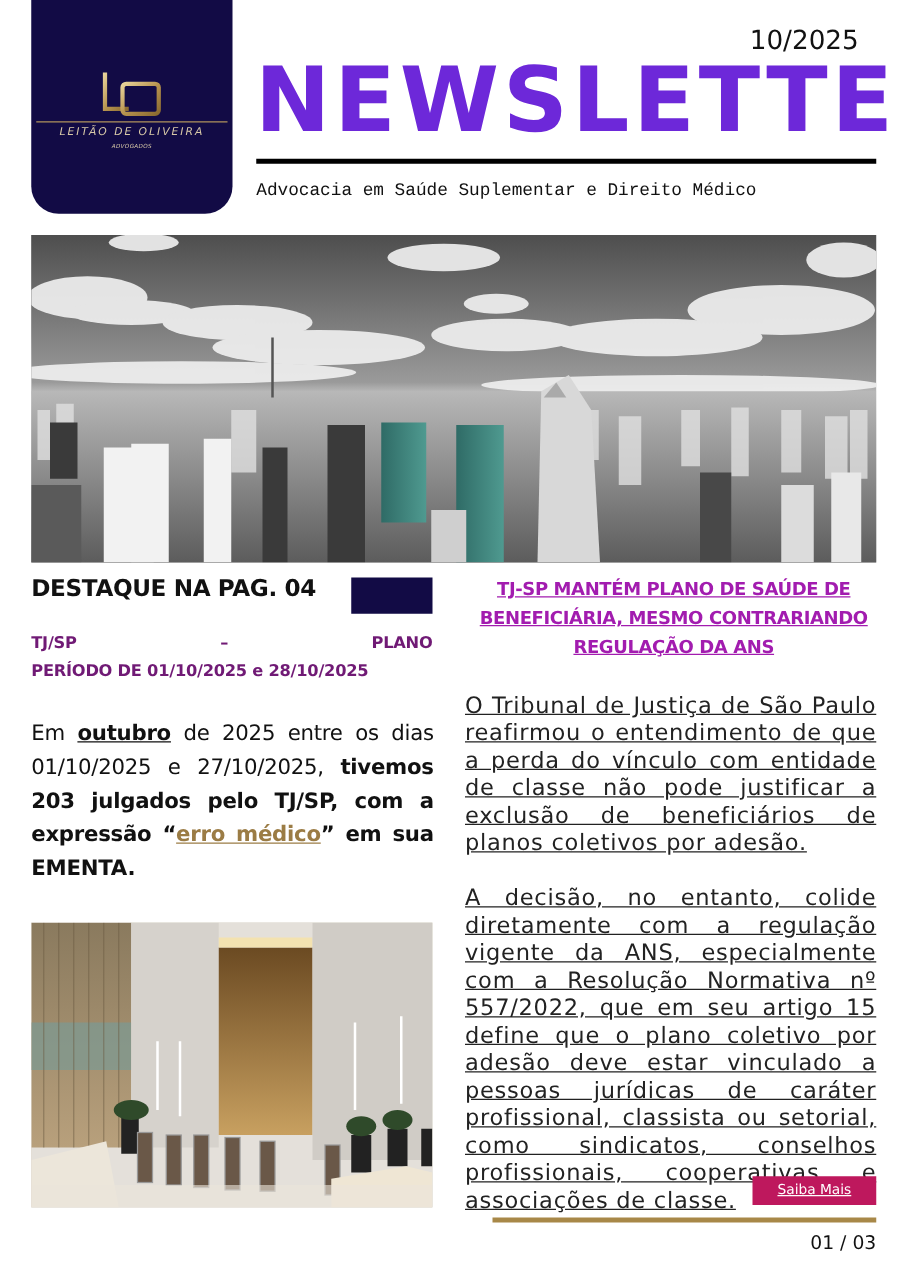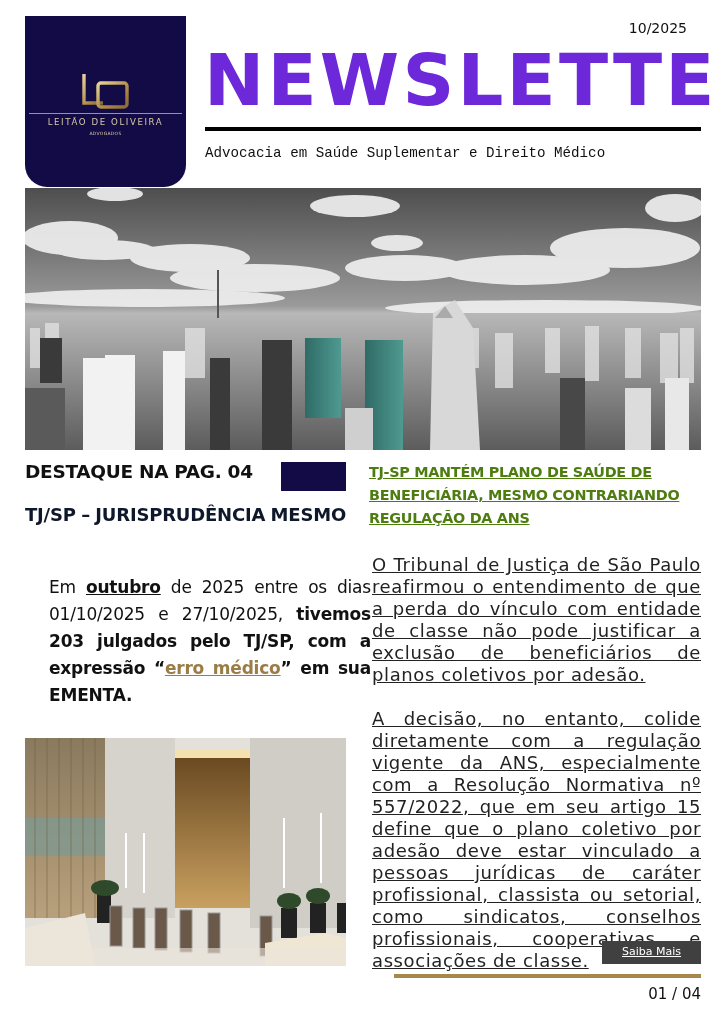--- a/index.html
+++ b/index.html
@@ -1,35 +1,35 @@
 <!DOCTYPE html>
 <html><head>
 <meta charset="utf-8">
 <style>
   * { box-sizing: border-box; margin: 0; padding: 0; }
   html, body { width: 724px; height: 1024px; background: #ffffff; overflow: hidden; }
   body { position: relative; font-family: "DejaVu Sans", sans-serif; color: #111; }
 
   .logo-box {
-    position: absolute; left: 25px; top: 16px; width: 161px; height: 171px;
-    background: #120b45; border-radius: 0 0 22px 22px;
+    position: absolute; left: 25px; top: 0; width: 161px; height: 171px;
+    background: #120b45; border-radius: 0 0 22px 22px; font-style: italic;
   }
   .logo-mark { position: absolute; left: 56px; top: 55px; width: 50px; height: 40px; }
   .logo-rule { position: absolute; left: 4px; top: 97px; width: 153px; height: 1px; background: #b0935c; }
   .logo-name {
     position: absolute; left: 0; top: 101px; width: 161px; text-align: center;
     font-family: "DejaVu Sans", sans-serif; font-size: 8.6px; letter-spacing: 1.6px; color: #d8c9a8;
   }
   .logo-sub {
     position: absolute; left: 0; top: 115px; width: 161px; text-align: center;
     font-size: 4.5px; letter-spacing: 0.3px; color: #d8c9a8;
   }
 
   .issue-date {
-    position: absolute; right: 37px; top: 20px; font-size: 14px; color: #111;
+    position: absolute; right: 37px; top: 20px; font-size: 21px; color: #111;
     font-family: "DejaVu Sans", sans-serif;
   }
   .newsletter-title {
     position: absolute; left: 204px; top: 40px; width: 495px;
     font-family: "DejaVu Sans", sans-serif; font-weight: bold; font-size: 72px;
     letter-spacing: 3.2px; line-height: 80px; color: #6d28d9;
   }
   .title-rule { position: absolute; left: 205px; top: 127px; width: 496px; height: 4px; background: #000; }
   .subtitle {
     position: absolute; left: 205px; top: 145px; font-size: 14.2px; color: #111;
@@ -43,51 +43,51 @@
   .hero-image svg { position: absolute; left: 0; top: 0; }
 
   .highlight-heading {
     position: absolute; left: 25px; top: 461px; font-weight: bold; font-size: 18.5px;
     font-family: "DejaVu Sans", sans-serif; letter-spacing: -0.3px; color: #111;
   }
   .navy-block {
     position: absolute; left: 281px; top: 462px; width: 65px; height: 29px; background: #120b45;
   }
   .juris-title {
-    position: absolute; left: 25px; top: 503px; width: 321px; font-weight: bold; font-size: 18px;
-    line-height: 23px; text-align: justify; text-align-last: left; color: #0f172a; letter-spacing: -0.2px;
+    position: absolute; left: 25px; top: 503px; width: 321px; font-weight: bold; font-size: 13px;
+    line-height: 23px; text-align: justify; text-align-last: left; color: #701a75; letter-spacing: -0.2px;
   }
   .juris-title .line1 { display: flex; justify-content: space-between; }
   .stats-text {
     position: absolute; left: 25px; top: 574px; width: 322px; font-size: 17px;
-    line-height: 27px; color: #111; text-align: justify; letter-spacing: -0.2px; margin-left: 24px;
+    line-height: 27px; color: #111; text-align: justify; letter-spacing: -0.2px;
   }
   .stats-text b { font-weight: bold; }
   .stats-text .u { text-decoration: underline; }
   .stats-text .gold { color: #9b7c45; text-decoration: underline; font-weight: bold; }
 
   .lobby-image {
     position: absolute; left: 25px; top: 738px; width: 321px; height: 228px; overflow: hidden;
     background: #d8d2c6;
   }
 
   .article-title {
-    position: absolute; left: 369px; top: 461px; width: 340px; 
-    font-weight: bold; font-size: 14.4px; line-height: 23px; text-decoration: underline; color: #4d7c0f;
+    position: absolute; left: 369px; top: 461px; width: 340px; text-align: center;
+    font-weight: bold; font-size: 14.4px; line-height: 23px; text-decoration: underline; color: #a21caf;
     letter-spacing: -0.3px;
   }
   .article-body {
     position: absolute; left: 372px; width: 329px; font-size: 18px; line-height: 22px;
     text-decoration: underline; color: #222; text-align: justify; letter-spacing: 0.6px;
   }
   .p1 { top: 554px; }
   .p2 { top: 708px; }
 
   .saiba-button {
-    position: absolute; left: 602px; top: 941px; width: 99px; height: 23px; background: #404040;
+    position: absolute; left: 602px; top: 941px; width: 99px; height: 23px; background: #be185d;
     color: #fff; font-size: 11px; text-align: center; line-height: 22px; text-decoration: underline;
     cursor: pointer;
   }
   .gold-rule { position: absolute; left: 394px; top: 974px; width: 307px; height: 4px; background: #a88848; }
   .page-num { position: absolute; right: 23px; top: 985px; font-size: 15px; color: #111; }
 </style>
 </head>
 <body>
 
 <div class="logo-box">
@@ -180,23 +180,23 @@
     <rect x="320" y="220" width="28" height="42" fill="#cfcfcf"></rect>
   </svg>
 </div>
 
 <div class="highlight-heading">DESTAQUE NA PAG. 04</div>
 <div class="navy-block"></div>
 <div class="juris-title">
   <div class="line1">
     <span>TJ/SP</span>
     <span>–</span>
-    <span>JURISPRUDÊNCIA</span>
-    <span>MESMO</span>
+    <span>PLANO</span>
   </div>
+  <div>PERÍODO DE 01/10/2025 e 28/10/2025</div>
 </div>
 <div class="stats-text"><span>Em </span><b class="u">outubro</b><span> de 2025 entre os dias 01/10/2025 e 27/10/2025, </span><b>tivemos 203 julgados pelo TJ/SP, com a expressão “</b><span class="gold">erro médico</span><b>” em sua EMENTA.</b></div>
 
 <div class="lobby-image">
   <svg width="321" height="228" viewBox="0 0 321 228">
     <defs>
       <linearGradient id="wood" x1="0" y1="0" x2="0" y2="1">
         <stop offset="0" stop-color="#8a7a5e"></stop>
           <stop offset="1" stop-color="#b8a07c"></stop>
       </linearGradient>
@@ -250,13 +250,13 @@
     <rect x="0" y="210" width="321" height="18" fill="#ebe5db" opacity="0.6"></rect>
   </svg>
 </div>
 
 <div class="article-title">TJ-SP MANTÉM PLANO DE SAÚDE DE BENEFICIÁRIA, MESMO CONTRARIANDO REGULAÇÃO DA ANS</div>
 <div class="article-body p1">O Tribunal de Justiça de São Paulo reafirmou o entendimento de que a perda do vínculo com entidade de classe não pode justificar a exclusão de beneficiários de planos coletivos por adesão.</div>
 <div class="article-body p2">A decisão, no entanto, colide diretamente com a regulação vigente da ANS, especialmente com a Resolução Normativa nº 557/2022, que em seu artigo 15 define que o plano coletivo por adesão deve estar vinculado a pessoas jurídicas de caráter profissional, classista ou setorial, como sindicatos, conselhos profissionais, cooperativas e associações de classe.</div>
 <div class="saiba-button">Saiba Mais</div>
 
 <div class="gold-rule"></div>
-<div class="page-num">01 / 04</div>
+<div class="page-num">01 / 03</div>
 
 </body></html>

